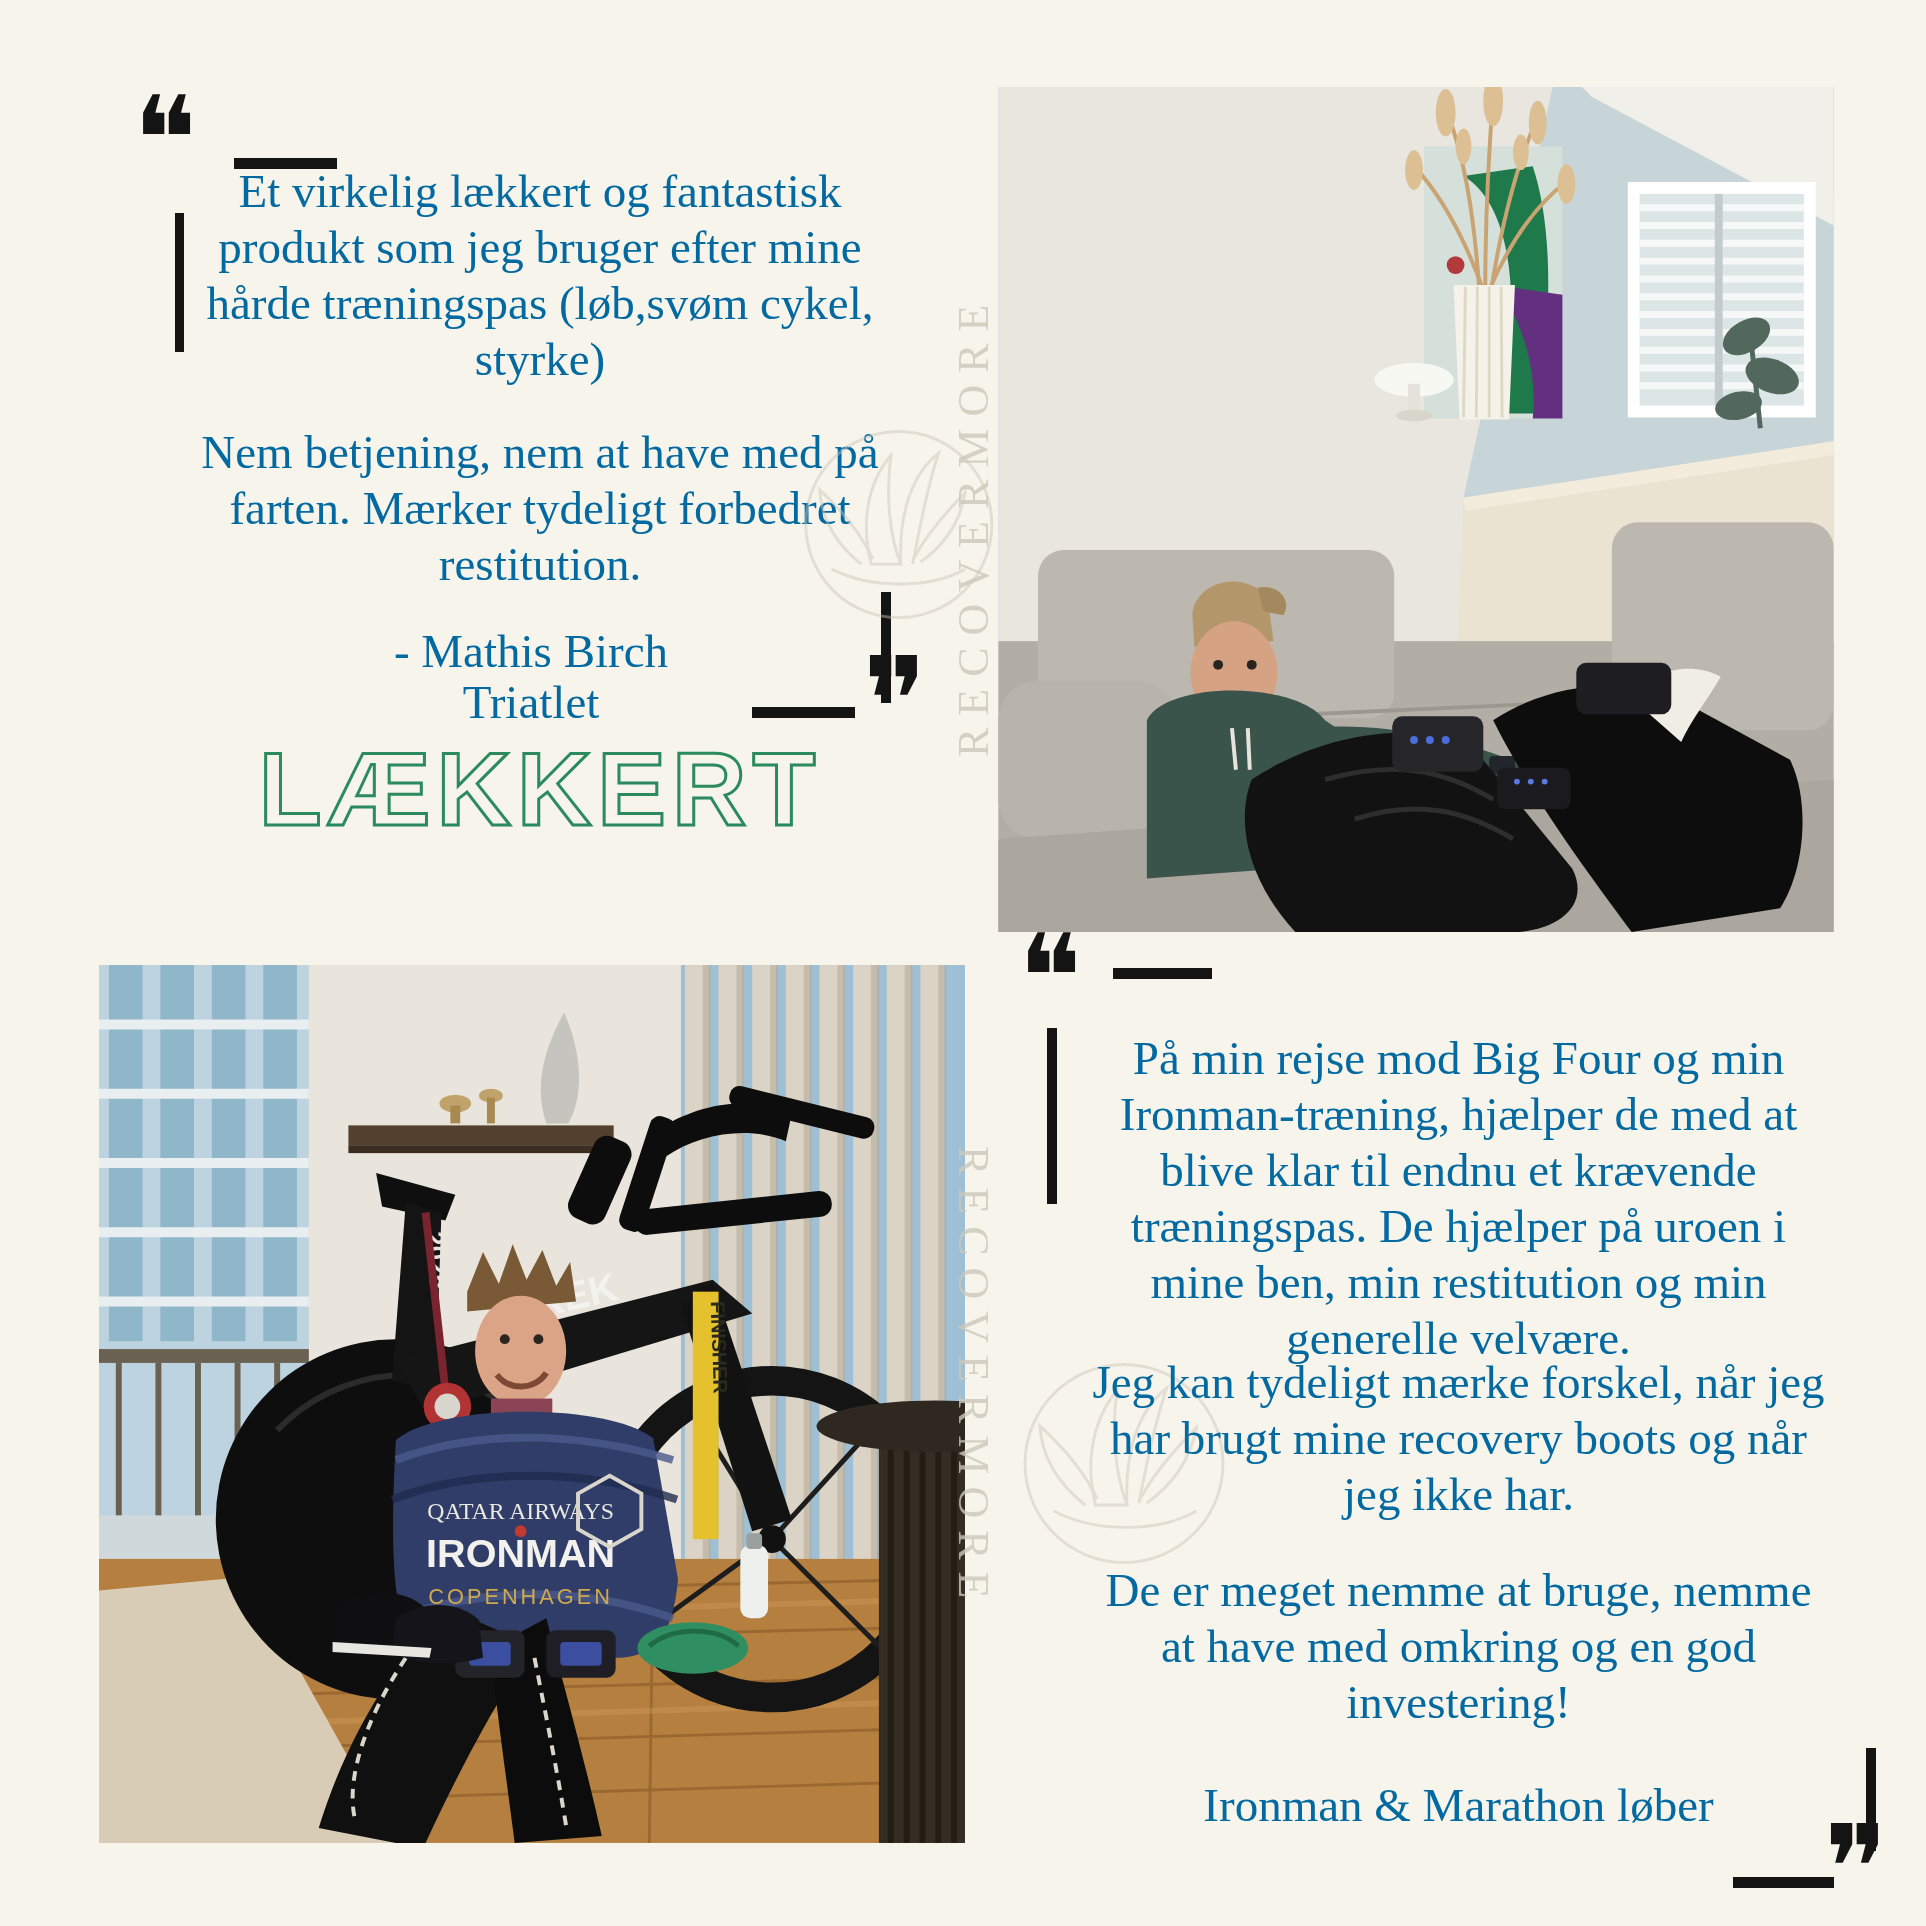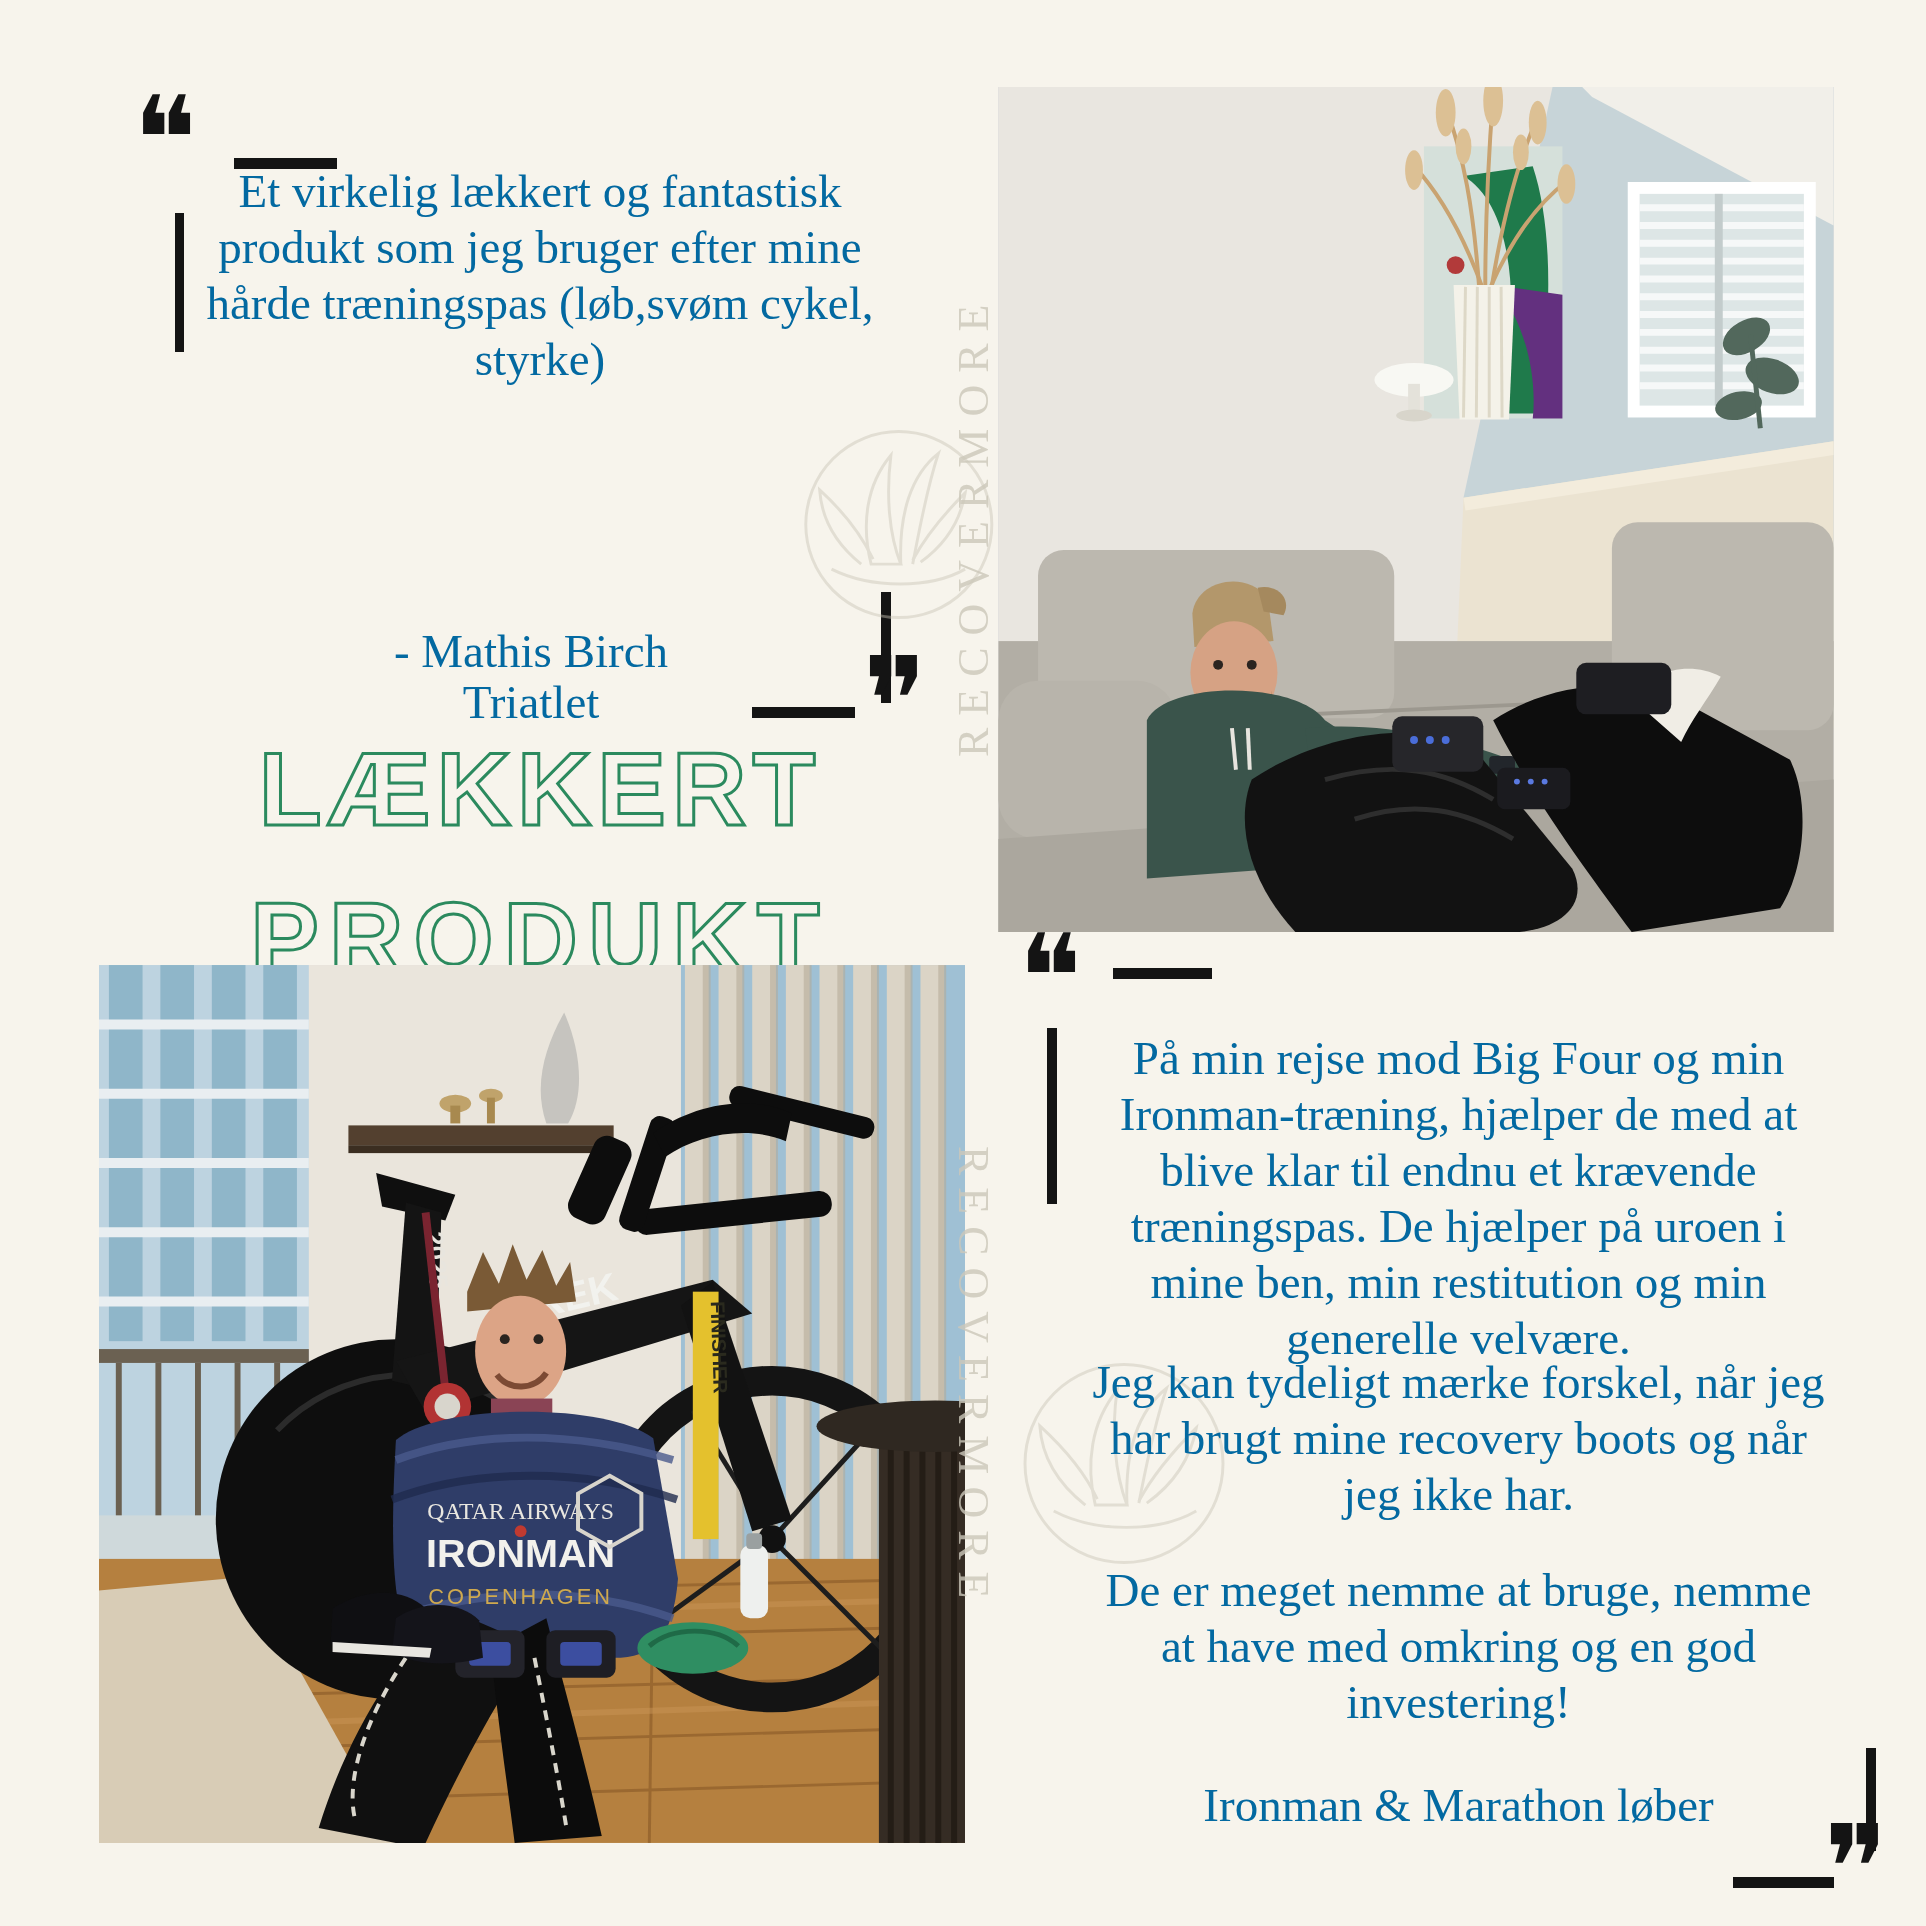--- a/index.html
+++ b/index.html
@@ -41,29 +41,31 @@
 <div id="canvas">
 
   <div class="abs quote-glyph" style="left:133px;top:81px;">❝</div>
   <div class="abs bar" style="left:234px;top:158px;width:103px;height:11px;"></div>
   <div class="abs bar" style="left:175px;top:213px;width:9px;height:139px;"></div>
 
   <div class="abs qtext" style="left:129px;top:163px;width:822px;">Et virkelig lækkert og fantastisk
 produkt som jeg bruger efter mine
 hårde træningspas (løb,svøm cykel,
 styrke)</div>
+  <div class="abs qtext" style="left:129px;top:424px;width:822px;">Nem betjening, nem at have med på
+farten. Mærker tydeligt forbedret
+restitution.</div>
   <div class="abs qtext sig" style="left:120px;top:626px;width:822px;"><span>- Mathis Birch</span><br><span>Triatlet</span></div>
 
   <div class="abs bar" style="left:881px;top:592px;width:10px;height:111px;"></div>
   <div class="abs bar" style="left:752px;top:707px;width:103px;height:11px;"></div>
   <div class="abs quote-glyph" style="left:863px;top:642px;">❞</div>
 
   <div class="abs" style="left:134px;top:731px;width:812px;height:248px;">
     <div class="abs outline-word" style="top:0;font-size:103px;">LÆKKERT</div>
-    <div class="abs outline-word" style="top:150px;font-size:103px;letter-spacing:10px;">PRODUKT</div>
   </div>
 
   <svg class="abs" style="left:762px;top:386px;opacity:.45;" width="238" height="287" viewBox="0 0 240 290">
     <g fill="none" stroke="#c9c5b7" stroke-width="3">
       <circle cx="138" cy="140" r="94"></circle>
       <path d="M110 180 C100 140 105 100 130 70 C125 110 128 150 140 180 Z"></path>
       <path d="M140 180 C138 130 150 90 178 68 C165 108 158 150 152 180"></path>
       <path d="M100 180 C75 160 60 135 58 105 C80 125 100 150 112 175"></path>
       <path d="M160 178 C185 160 200 138 205 108 C185 128 165 152 152 176"></path>
       <path d="M70 185 C110 205 170 205 205 185"></path>

